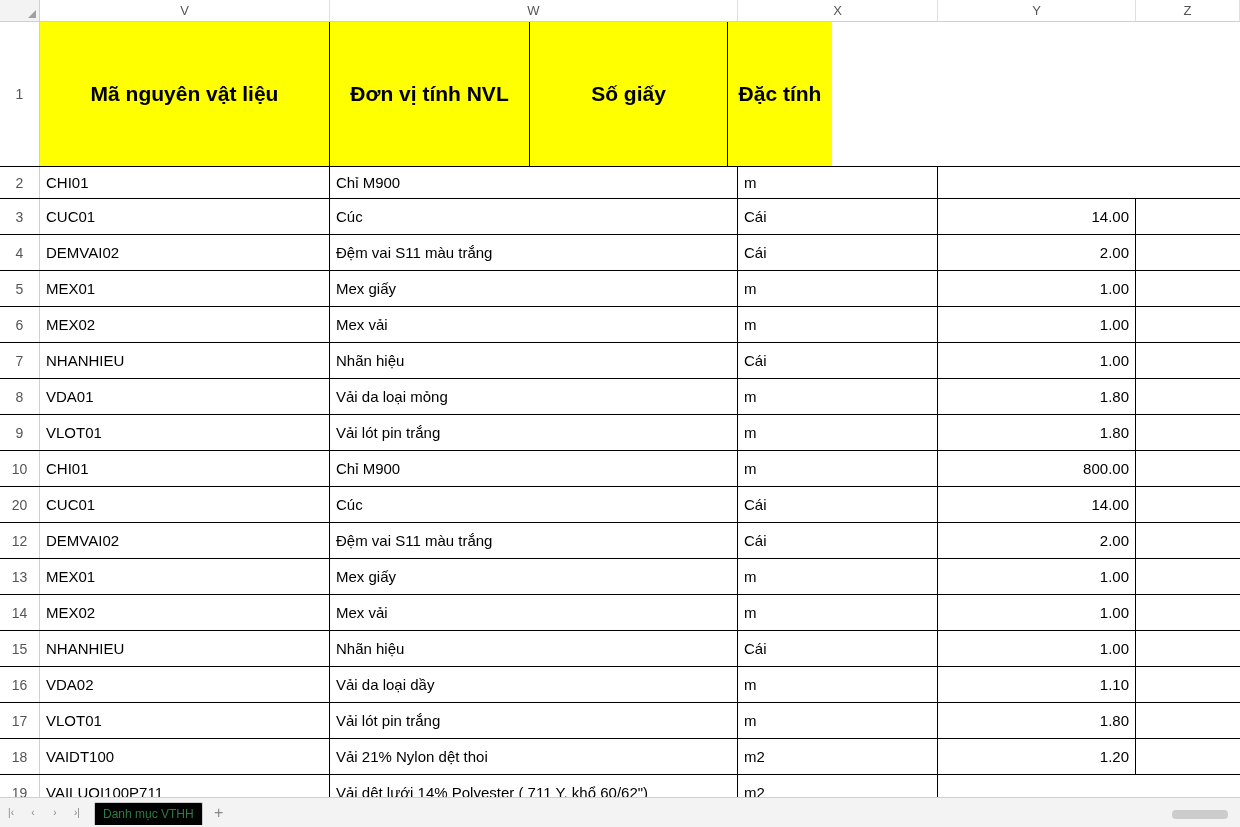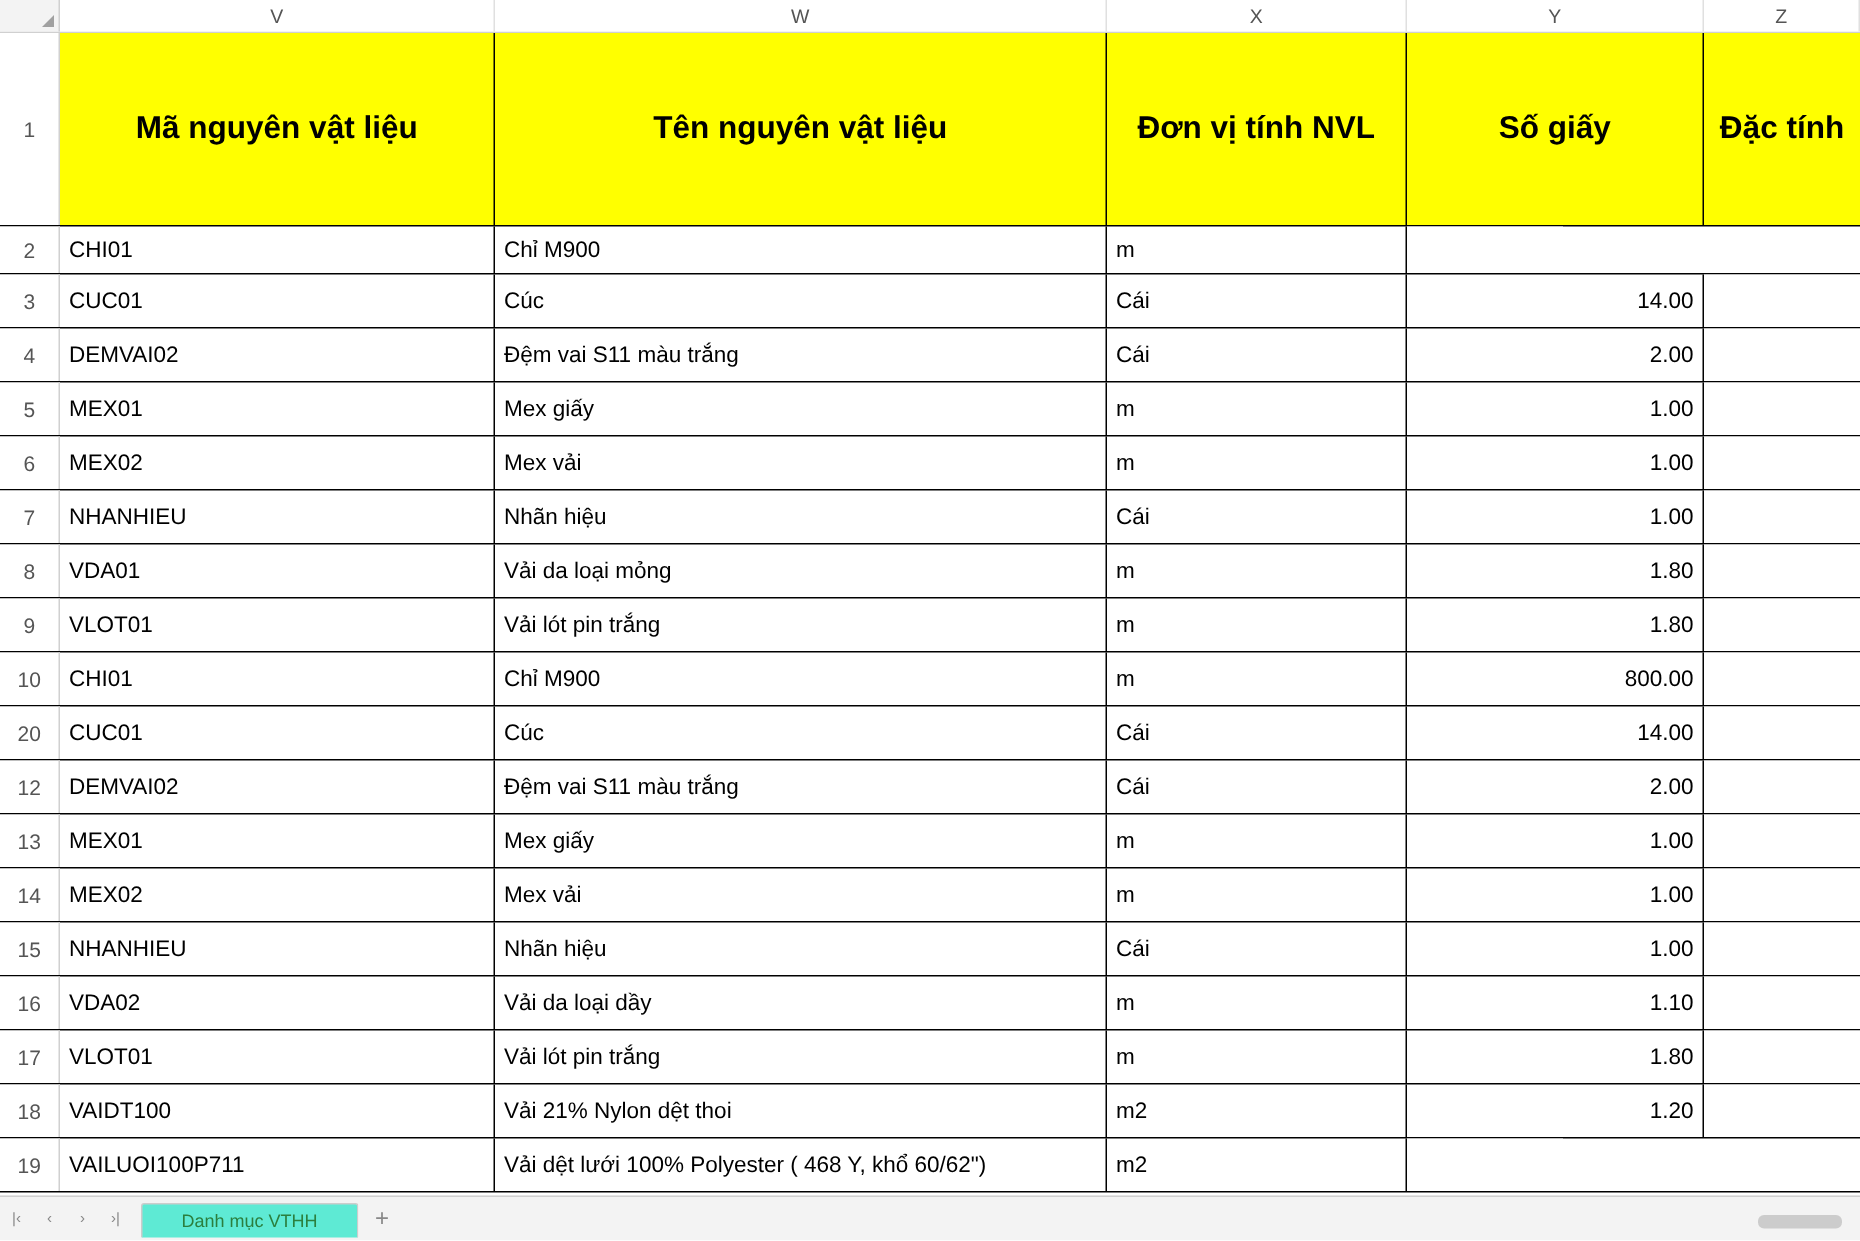--- a/index.html
+++ b/index.html
@@ -79,21 +79,21 @@
   display: flex;
   align-items: center;
   overflow: hidden;
   white-space: nowrap;
 }
 .header .cell {
   background: #ffff00;
   font-weight: bold;
   font-size: 21px;
   justify-content: center;
-  height: 128px;
+  height: 144px;
   text-align: center;
 }
 .data-row .cell { height: 35px; font-size: 15px; }
 .data-row.first .cell { height: 31px; }
 .cell.num { justify-content: flex-end; }
 .cell.z { border-right: none; }
 .data-row .cell.z { border-right: none; background: #fff; border-bottom: 0; }
 .row.data-row { border-bottom-color: #000; }
 .tabs {
   position: absolute;
@@ -107,24 +107,24 @@
   color: #666;
 }
 .nav-btn {
   width: 22px;
   text-align: center;
   cursor: pointer;
   color: #888;
   font-size: 10px;
 }
 .tab {
-  padding: 4px 26px;
+  padding: 4px 8px;
   border: 1px solid #ccc;
   border-bottom: none;
-  background: #5eead4;
+  background: #000000;
   color: #2b7f3e;
   font-weight: 500;
   margin-left: 6px;
   border-radius: 2px 2px 0 0;
   position: relative;
   top: 1px;
 }
 .add-tab {
   width: 24px;
   text-align: center;
@@ -154,21 +154,20 @@
     <div class="col-letter col-W">W</div>
     <div class="col-letter col-X">X</div>
     <div class="col-letter col-Y">Y</div>
     <div class="col-letter col-Z">Z</div>
   </div>
 
   <div class="rows" id="rows">
     <div class="row header">
       <div class="row-num">1</div>
       <div class="cell col-V">Mã nguyên vật liệu</div>
-      <div class="cell col-W">Tên nguyên vật liệu</div>
       <div class="cell col-X">Đơn vị tính NVL</div>
       <div class="cell col-Y">Số giấy</div>
       <div class="cell col-Z header-z">Đặc tính</div>
     </div>
   <div class="row data-row first">
         <div class="row-num">2</div>
         <div class="cell col-V">CHI01</div>
         <div class="cell col-W">Chỉ M900</div>
         <div class="cell col-X">m</div>
         <div class="cell col-Z z"></div>
@@ -297,21 +296,21 @@
         <div class="row-num">18</div>
         <div class="cell col-V">VAIDT100</div>
         <div class="cell col-W">Vải 21% Nylon dệt thoi</div>
         <div class="cell col-X">m2</div>
         <div class="cell col-Y num">1.20</div>
         <div class="cell col-Z z"></div>
       </div>
       <div class="row data-row">
         <div class="row-num">19</div>
         <div class="cell col-V">VAILUOI100P711</div>
-        <div class="cell col-W">Vải dệt lưới 100% Polyester ( 468 Y, khổ 60/62")</div>
+        <div class="cell col-W">Vải dệt lưới 14% Polyester ( 711 Y, khổ 60/62")</div>
         <div class="cell col-X">m2</div>
         <div class="cell col-Z z"></div>
       </div>
     </div>
 </div>
 
 <div class="tabs">
   <div class="nav-btn">|‹</div>
   <div class="nav-btn">‹</div>
   <div class="nav-btn">›</div>

